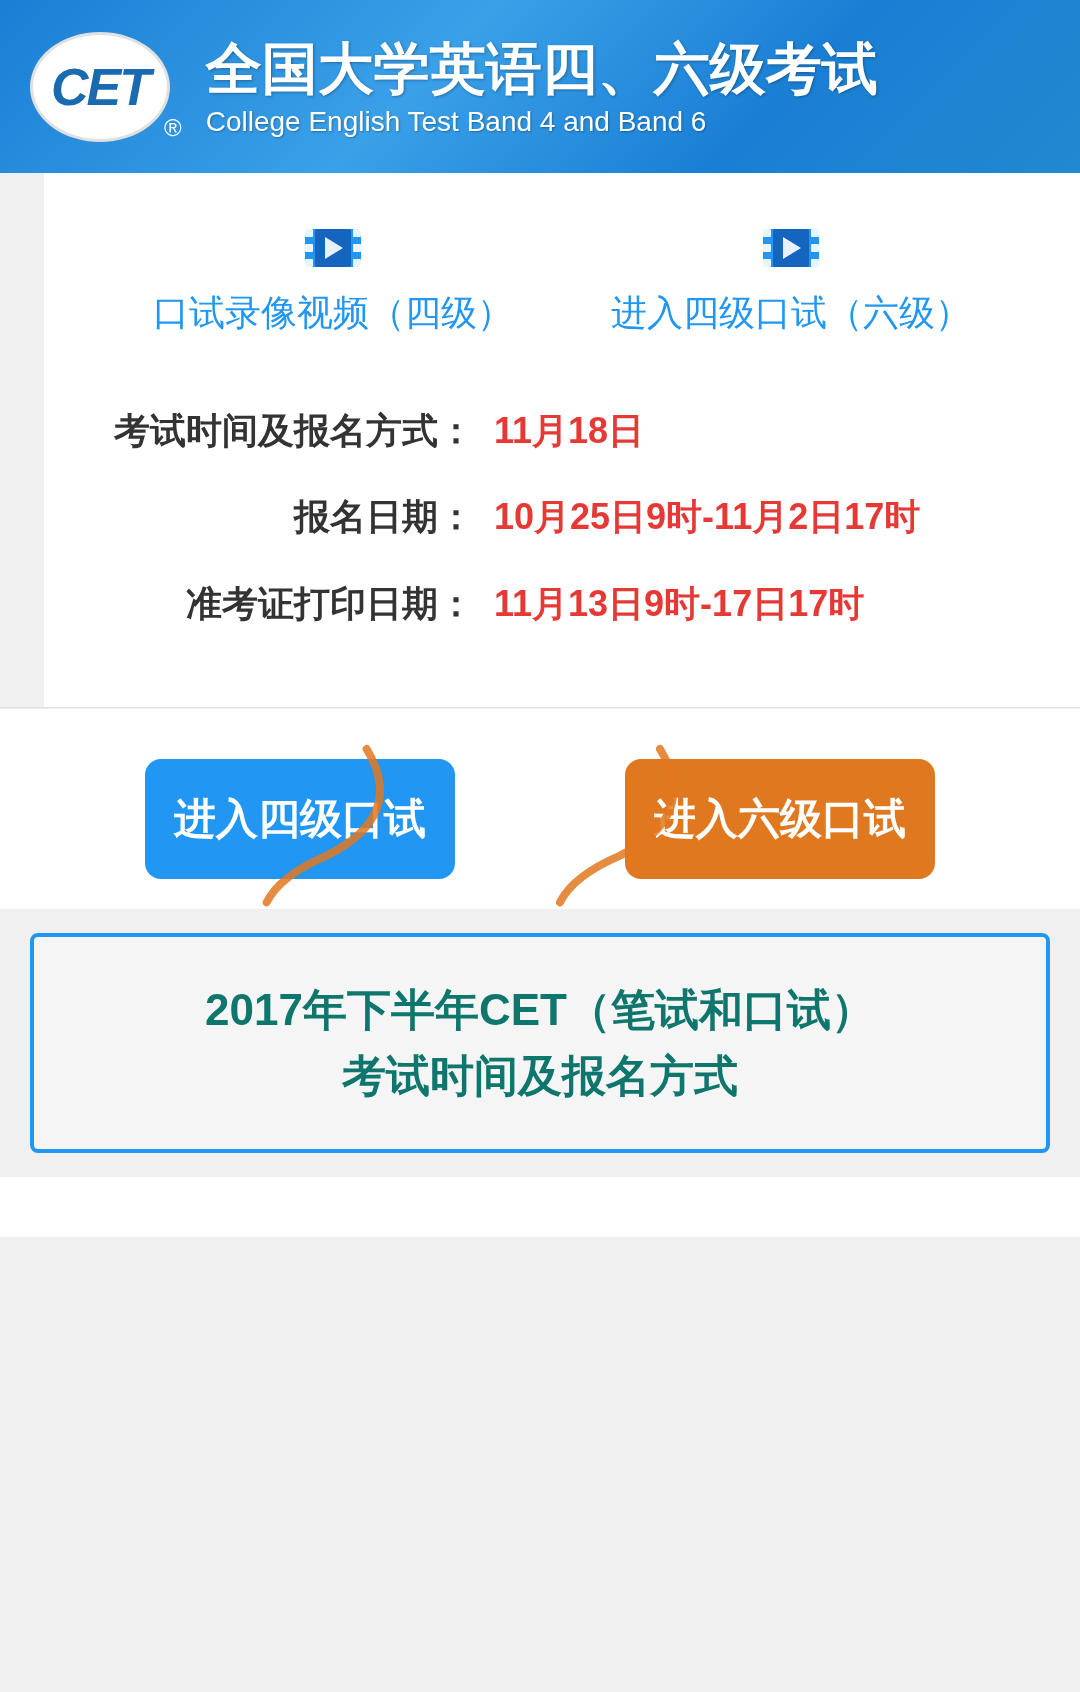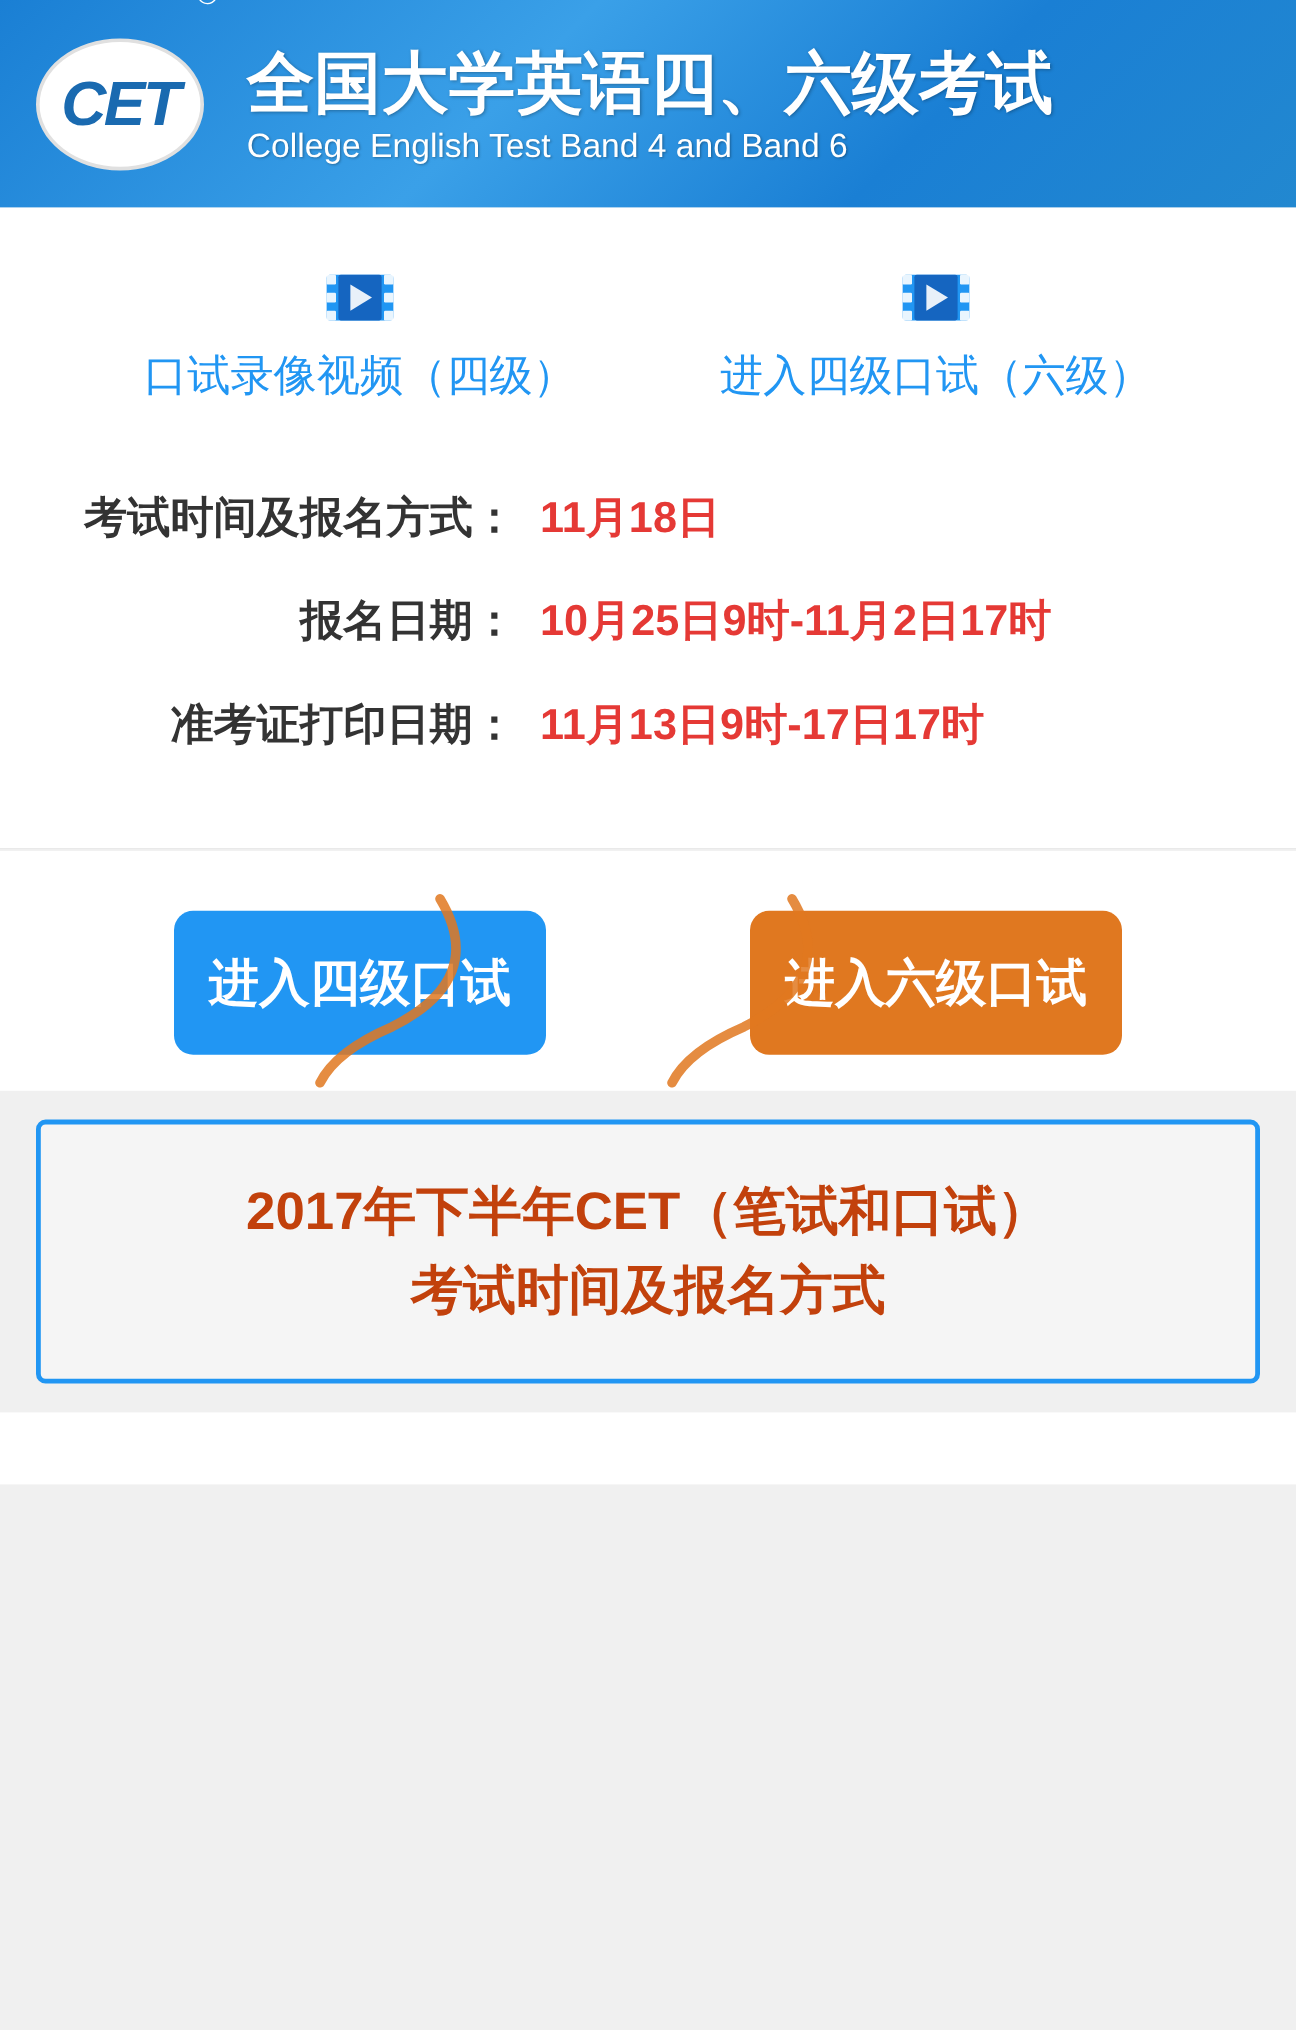--- a/index.html
+++ b/index.html
@@ -18,21 +18,21 @@
       background: linear-gradient(135deg, #1a7fd4 0%, #3aa0e8 40%, #1a7fd4 70%, #2288d0 100%);
       padding: 18px 30px;
       display: flex;
       align-items: center;
       gap: 24px;
       min-height: 173px;
     }
 
     .cet-logo-wrap {
       display: flex;
-      align-items: flex-start;
+      align-items: flex-end;
       gap: 0;
     }
 
     .cet-oval {
       background: white;
       border-radius: 50%;
       width: 140px;
       height: 110px;
       display: flex;
       align-items: center;
@@ -68,20 +68,21 @@
       font-weight: 400;
       color: white;
       text-shadow: 1px 1px 2px rgba(0,0,0,0.3);
       margin-top: 4px;
     }
 
     
     .main-content {
       background: white;
       padding: 50px 60px 60px;
+      margin-left: 44px;
     }
 
     
     .video-links-row {
       display: flex;
       justify-content: space-around;
       align-items: center;
       margin-bottom: 50px;
     }
 
@@ -199,21 +200,21 @@
       border: 4px solid #2196F3;
       border-radius: 8px;
       margin: 24px 30px;
       padding: 40px 30px;
       text-align: center;
     }
 
     .bottom-card-text {
       font-size: 44px;
       font-weight: 900;
-      color: #c2410c;
+      color: #0f766e;
       line-height: 1.5;
     }
 
     
     .bottom-white {
       background: white;
       height: 60px;
     }
   </style>
 </head>

